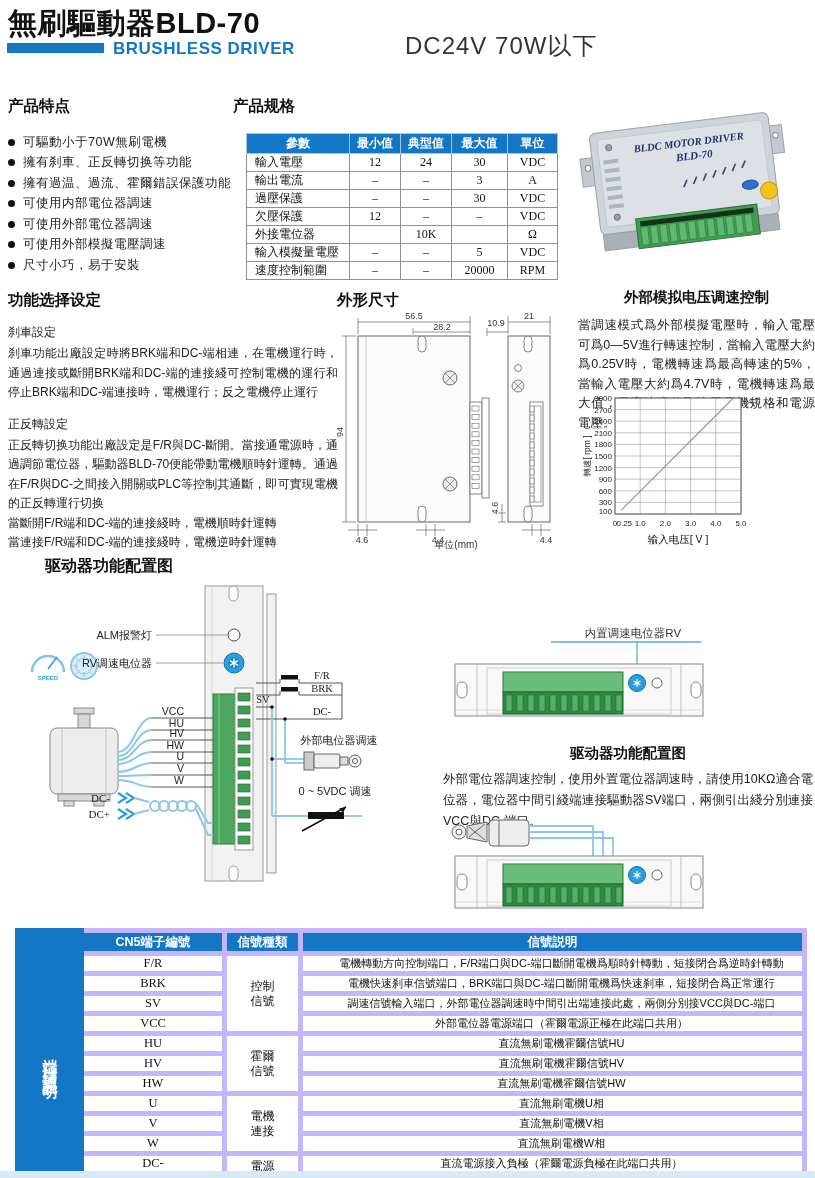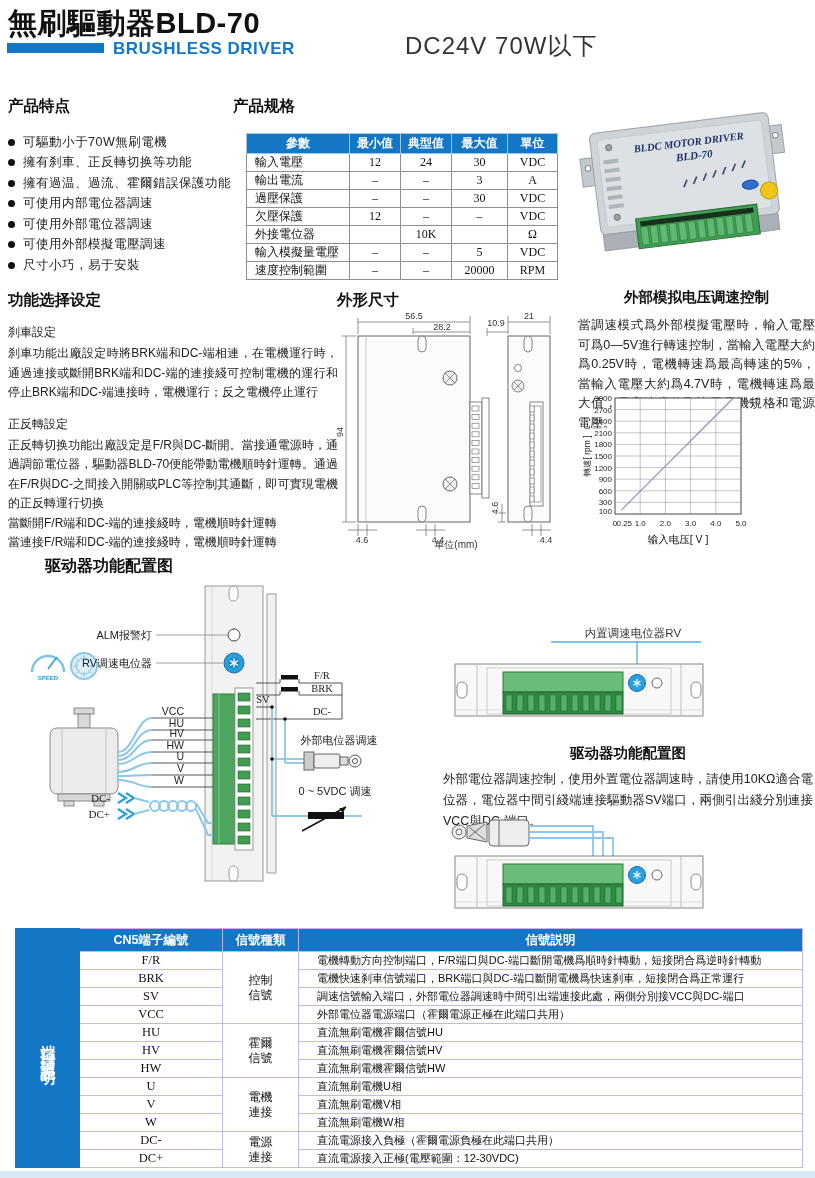--- a/index.html
+++ b/index.html
@@ -37,29 +37,29 @@
   
   .analog { left:578px; top:288px; width:237px; color:#222; }
   .analog .tc { text-align:center; font-size:14.5px; font-weight:bold; color:#111; }
   .analog .para { font-size:12.5px; line-height:19.5px; text-align:justify; margin-top:9px; }
 
   .center-title { text-align:center; font-size:14.5px; font-weight:bold; color:#111; }
   .pot-text { font-size:12.5px; line-height:21px; text-align:justify; color:#222; margin-top:6px; }
 
   
   table.port { border-collapse:collapse; table-layout:fixed; width:787px; }
-  table.port th, table.port td { border:1px solid #c4b5fd; overflow:hidden; }
+  table.port th, table.port td { border:5px solid #c4b5fd; overflow:hidden; }
   table.port th { background:#1377c6; color:#fff; font-size:12.5px; font-weight:bold; height:23px; }
   table.port td { height:18px; font-size:11px; color:#111; background:#fff; }
   table.port td.side { background:#1377c6; border-color:#1377c6; }
   .vert { writing-mode:vertical-rl; letter-spacing:5px; font-size:15px; font-weight:bold; color:#fff; margin:0 auto; display:block; text-align:center; height:100%; }
   td.side { text-align:center; vertical-align:middle; }
   table.port td.term { text-align:center; font-family:"Liberation Serif", serif; font-size:12.5px; }
   table.port td.type { text-align:center; white-space:pre-line; font-size:12px; line-height:15px; }
-  table.port td.desc { padding-left:18px; white-space:nowrap; }
+  table.port td.desc { padding-left:18px; white-space:nowrap;text-align:center; }
 
   .bottom-strip { left:0; top:1171px; width:815px; height:7px; background:#d9e9f5; }
 
   svg text { font-family:"Liberation Sans", sans-serif; }
   .serif { font-family:"Liberation Serif", serif; }
 </style>
 </head>
 <body>
 
 <div class="page">
@@ -225,21 +225,21 @@
     </g>
   </svg>
 
   <div class="abs func">
     <div class="sec-title">功能选择设定</div>
     <div class="sub">刹車設定</div>
     <div class="para">刹車功能出廠設定時將BRK端和DC-端相連，在電機運行時，通過連接或斷開BRK端和DC-端的連接綫可控制電機的運行和停止BRK端和DC-端連接時，電機運行；反之電機停止運行</div>
     <div class="sub">正反轉設定</div>
     <div class="para">正反轉切换功能出廠設定是F/R與DC-斷開。當接通電源時，通過調節電位器，驅動器BLD-70便能帶動電機順時針運轉。通過在F/R與DC-之間接入開關或PLC等控制其通斷，即可實現電機的正反轉運行切换</div>
     <div class="line">當斷開F/R端和DC-端的連接綫時，電機順時針運轉</div>
-    <div class="line">當連接F/R端和DC-端的連接綫時，電機順時針運轉</div>
+    <div class="line">當連接F/R端和DC-端的連接綫時，電機逆時針運轉</div>
   </div>
 
   <div class="abs sec-title" style="left:337px; top:290px;">外形尺寸</div>
   <svg class="abs" style="left:334px; top:306px;" width="250" height="244" viewBox="0 0 250 244">
     <g stroke="#666" fill="#fbfbfb" stroke-width="1">
       <rect x="24" y="30" width="112" height="186"></rect>
       <line x1="32" y1="30" x2="32" y2="216" stroke="#aaa" stroke-width="0.6"></line>
       <rect x="84" y="30" width="8" height="16" rx="4" fill="#fff" stroke-width="0.8"></rect>
       <rect x="84" y="200" width="8" height="16" rx="4" fill="#fff" stroke-width="0.8"></rect>
       <circle cx="116" cy="72" r="7" fill="#eee"></circle>

